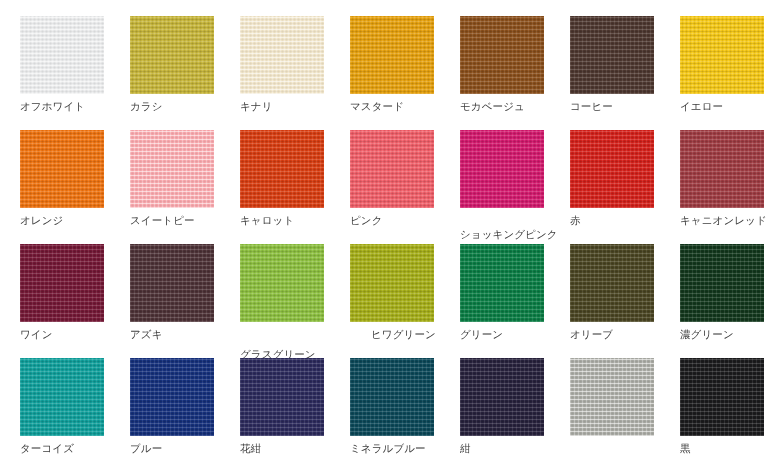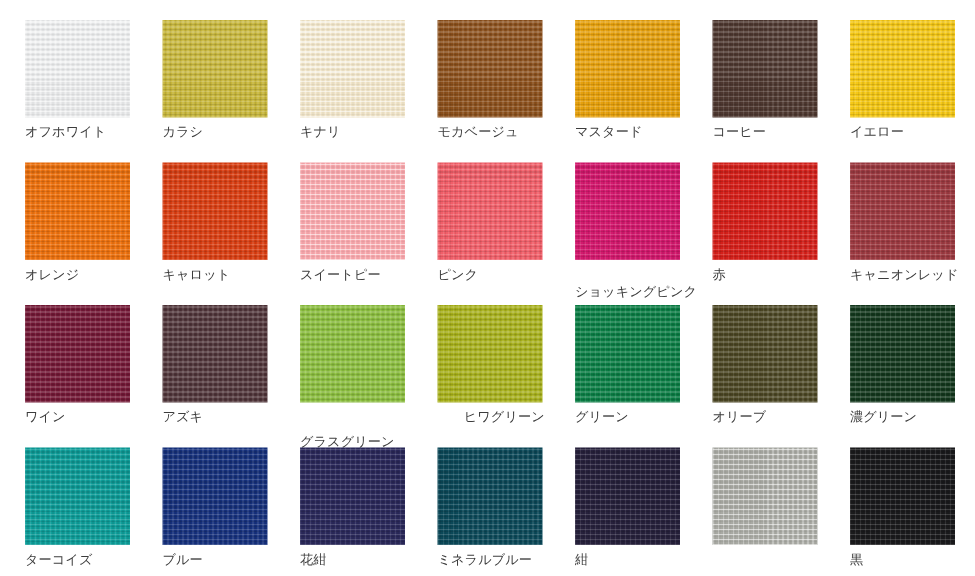--- a/index.html
+++ b/index.html
@@ -135,60 +135,60 @@
         </div>
         <div class="swatch-label" style="color: rgb(60, 60, 60);">カラシ</div>
       </div>
       <div class="swatch-cell">
         <div class="swatch-chip light" style="background-color: rgb(240, 228, 200);">
           <div class="weave"></div>
         </div>
         <div class="swatch-label" style="color: rgb(60, 60, 60);">キナリ</div>
       </div>
       <div class="swatch-cell">
+        <div class="swatch-chip" style="background-color: rgb(229, 160, 13);">
+          <div class="weave"></div>
+        </div>
+        <div class="swatch-label" style="color: rgb(60, 60, 60);">マスタード</div>
+      </div>
+      <div class="swatch-cell">
         <div class="swatch-chip" style="background-color: rgb(138, 79, 27);">
           <div class="weave"></div>
         </div>
         <div class="swatch-label" style="color: rgb(60, 60, 60);">モカベージュ</div>
       </div>
       <div class="swatch-cell">
-        <div class="swatch-chip" style="background-color: rgb(229, 160, 13);">
-          <div class="weave"></div>
-        </div>
-        <div class="swatch-label" style="color: rgb(60, 60, 60);">マスタード</div>
-      </div>
-      <div class="swatch-cell">
         <div class="swatch-chip" style="background-color: rgb(77, 55, 47);">
           <div class="weave"></div>
         </div>
         <div class="swatch-label" style="color: rgb(60, 60, 60);">コーヒー</div>
       </div>
       <div class="swatch-cell">
         <div class="swatch-chip" style="background-color: rgb(245, 200, 22);">
           <div class="weave"></div>
         </div>
         <div class="swatch-label" style="color: rgb(60, 60, 60);">イエロー</div>
       </div>
       <div class="swatch-cell">
         <div class="swatch-chip" style="background-color: rgb(239, 115, 16);">
           <div class="weave"></div>
         </div>
         <div class="swatch-label" style="color: rgb(60, 60, 60);">オレンジ</div>
       </div>
       <div class="swatch-cell">
+        <div class="swatch-chip light" style="background-color: rgb(248, 167, 172);">
+          <div class="weave"></div>
+        </div>
+        <div class="swatch-label" style="color: rgb(60, 60, 60);">スイートピー</div>
+      </div>
+      <div class="swatch-cell">
         <div class="swatch-chip" style="background-color: rgb(216, 61, 17);">
           <div class="weave"></div>
         </div>
         <div class="swatch-label" style="color: rgb(60, 60, 60);">キャロット</div>
-      </div>
-      <div class="swatch-cell">
-        <div class="swatch-chip light" style="background-color: rgb(248, 167, 172);">
-          <div class="weave"></div>
-        </div>
-        <div class="swatch-label" style="color: rgb(60, 60, 60);">スイートピー</div>
       </div>
       <div class="swatch-cell">
         <div class="swatch-chip" style="background-color: rgb(241, 95, 105);">
           <div class="weave"></div>
         </div>
         <div class="swatch-label" style="color: rgb(60, 60, 60);">ピンク</div>
       </div>
       <div class="swatch-cell">
         <div class="swatch-chip" style="background-color: rgb(211, 25, 109);">
           <div class="weave"></div>

